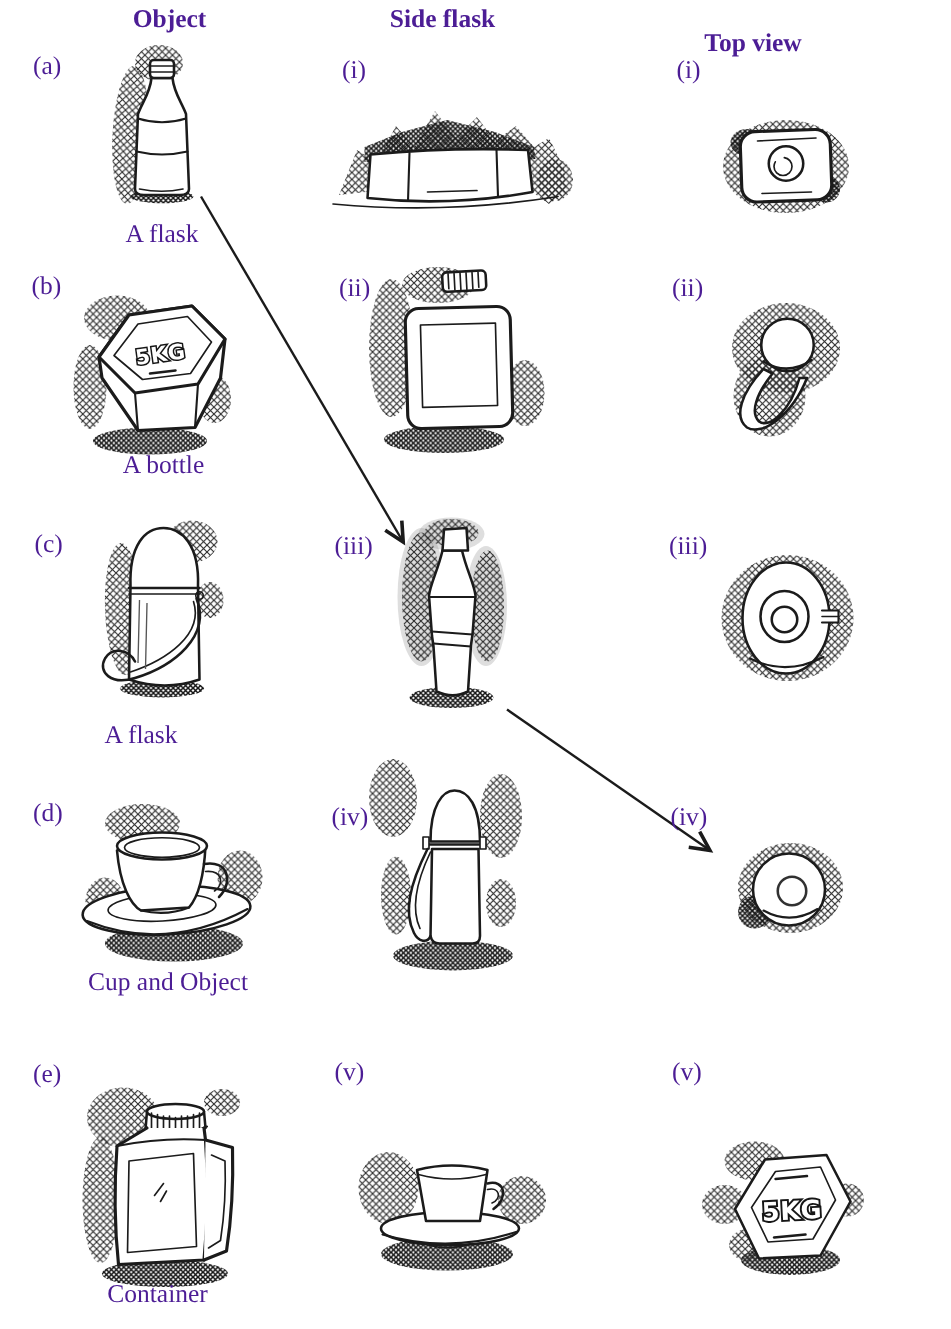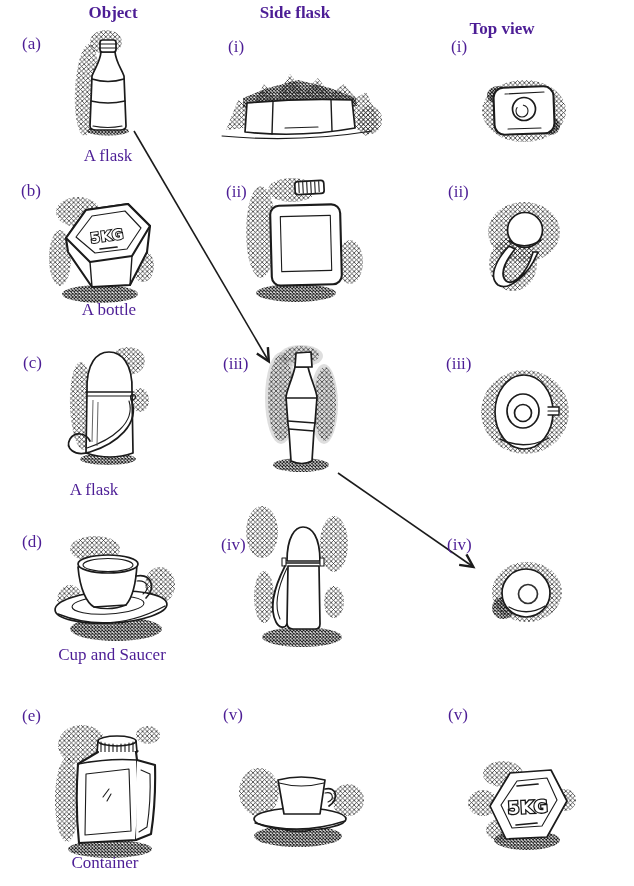--- a/index.html
+++ b/index.html
@@ -231,21 +231,21 @@
 
 <div class="lbl" style="left:22px;top:34px;">(a)</div>
 <div class="lbl" style="left:21px;top:181px;">(b)</div>
 <div class="lbl" style="left:23px;top:353px;">(c)</div>
 <div class="lbl" style="left:22px;top:532px;">(d)</div>
 <div class="lbl" style="left:22px;top:706px;">(e)</div>
 
 <div class="lbl cap" style="left:108px;top:146px;">A flask</div>
 <div class="lbl cap" style="left:109px;top:300px;">A bottle</div>
 <div class="lbl cap" style="left:94px;top:480px;">A flask</div>
-<div class="lbl cap" style="left:112px;top:645px;">Cup and Saucer</div>
+<div class="lbl cap" style="left:112px;top:645px;">Cup and Object</div>
 <div class="lbl cap" style="left:105px;top:853px;">Container</div>
 
 <div class="lbl" style="left:228px;top:37px;">(i)</div>
 <div class="lbl" style="left:226px;top:182px;">(ii)</div>
 <div class="lbl" style="left:223px;top:354px;">(iii)</div>
 <div class="lbl" style="left:221px;top:535px;">(iv)</div>
 <div class="lbl" style="left:223px;top:705px;">(v)</div>
 
 <div class="lbl" style="left:451px;top:37px;">(i)</div>
 <div class="lbl" style="left:448px;top:182px;">(ii)</div>

